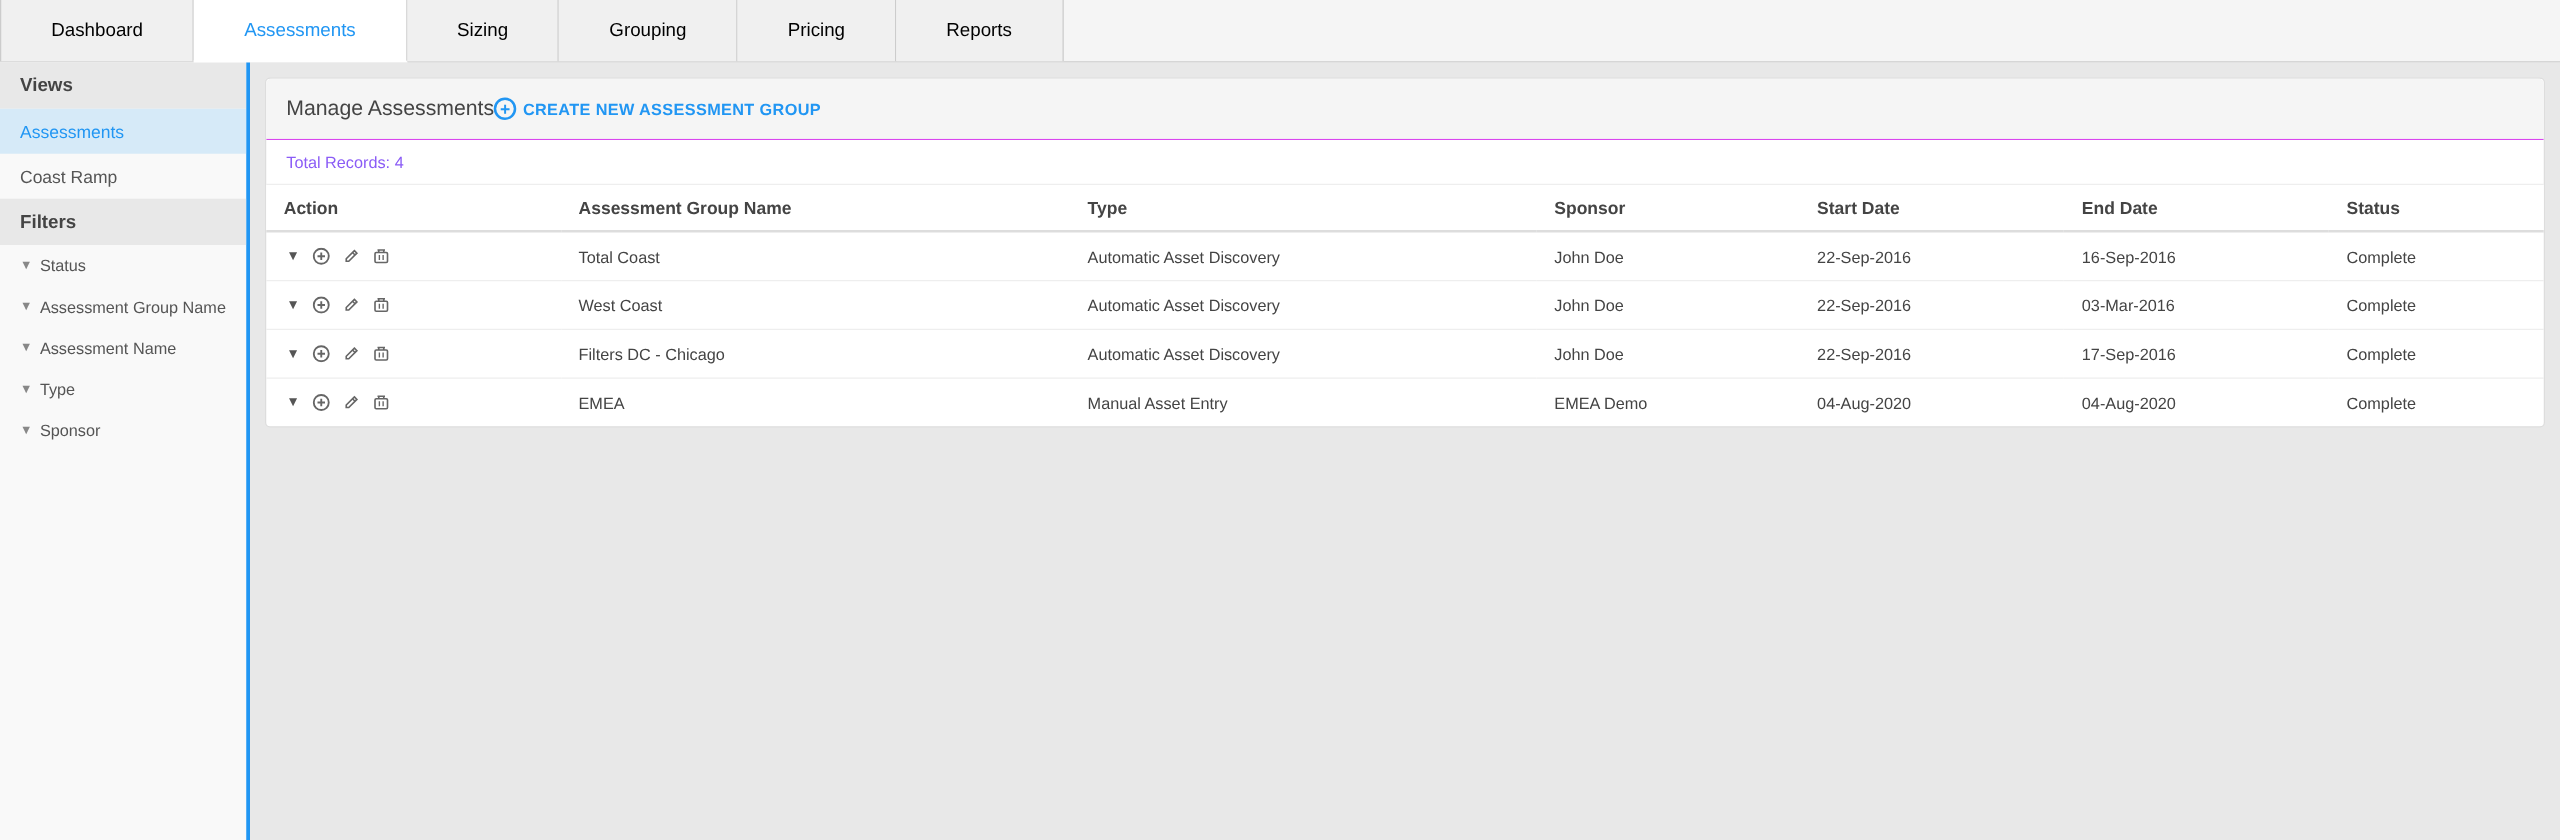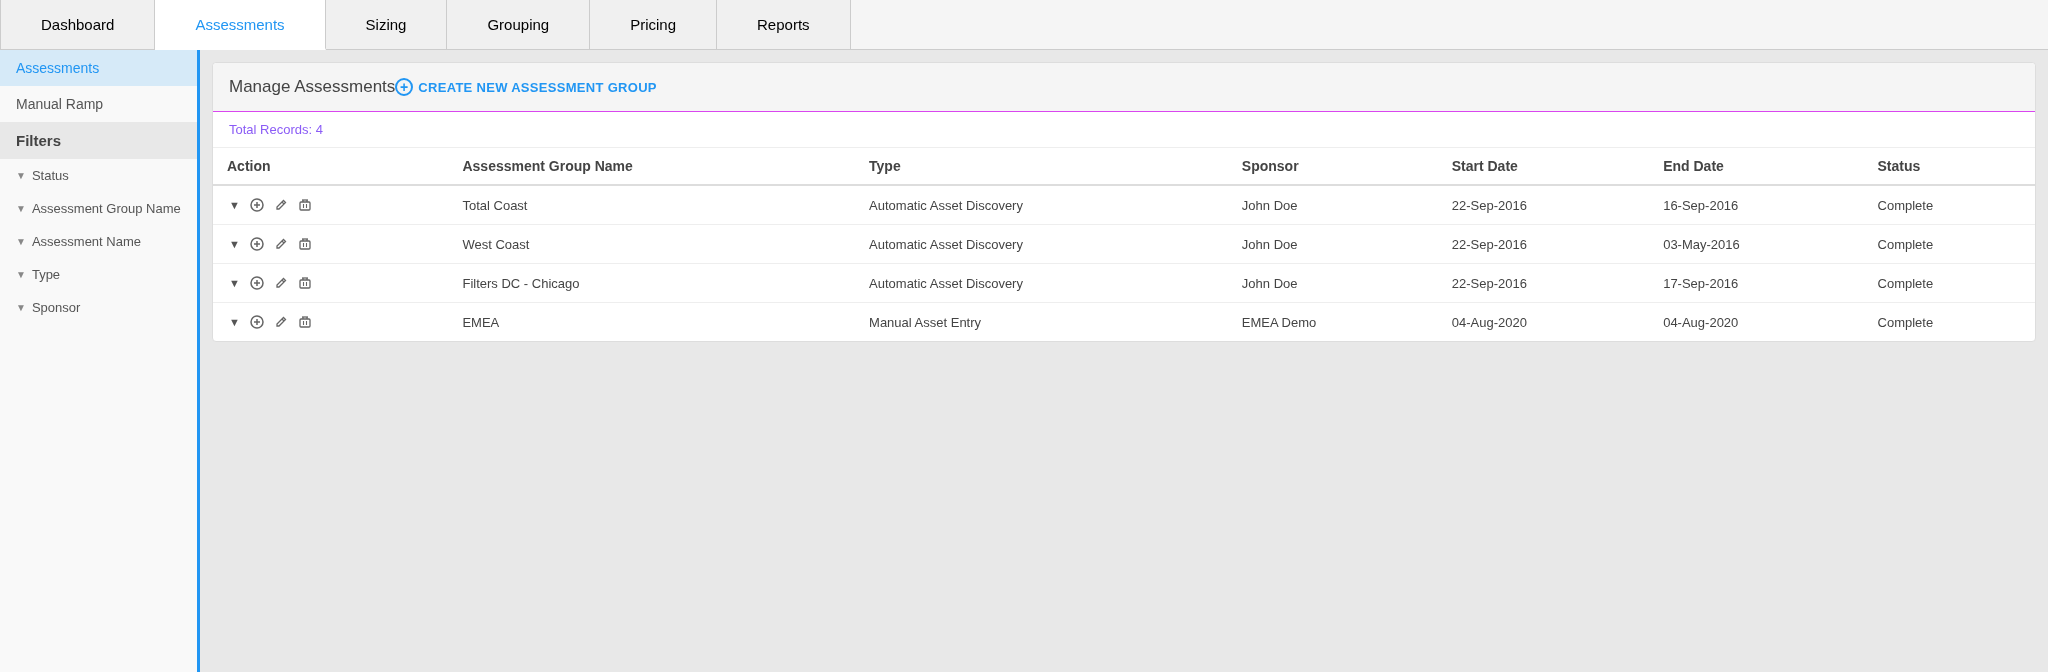--- a/index.html
+++ b/index.html
@@ -180,22 +180,23 @@
     <div class="top-nav-tab active">Assessments</div>
     <div class="top-nav-tab">Sizing</div>
     <div class="top-nav-tab">Grouping</div>
     <div class="top-nav-tab">Pricing</div>
     <div class="top-nav-tab">Reports</div>
   </nav>
 
 <div class="main-layout">
 
   <aside class="sidebar">
+    <div class="sidebar-section-title">Views</div>
     <div class="sidebar-item active">Assessments</div>
-    <div class="sidebar-item">Manual Ramp</div>
+    <div class="sidebar-item">Coast Ramp</div>
     <div class="sidebar-section-title">Filters</div>
     <div class="sidebar-filter-item">
       <span class="filter-arrow">▼</span>
       <span>Status</span>
     </div>
     <div class="sidebar-filter-item">
       <span class="filter-arrow">▼</span>
       <span>Assessment Group Name</span>
     </div>
     <div class="sidebar-filter-item">
@@ -300,21 +301,21 @@
             <line x1="5.5" y1="6" x2="5.5" y2="10" stroke="#666" stroke-width="1.1"></line>
             <line x1="8.5" y1="6" x2="8.5" y2="10" stroke="#666" stroke-width="1.1"></line>
           </svg>
         </span>
       </div>
     </td>
               <td>West Coast</td>
               <td>Automatic Asset Discovery</td>
               <td>John Doe</td>
               <td>22-Sep-2016</td>
-              <td>03-May-2016</td>
+              <td>03-Mar-2016</td>
               <td>Complete</td>
             </tr>
             <tr>
               <td>
       <div class="action-icons">
         <span class="action-icon arrow">▼</span>
         <span class="action-icon">
           <svg width="14" height="14" viewBox="0 0 14 14" fill="none" xmlns="http://www.w3.org/2000/svg">
             <circle cx="7" cy="7" r="6" stroke="#666" stroke-width="1.5"></circle>
             <line x1="7" y1="4" x2="7" y2="10" stroke="#666" stroke-width="1.5"></line>

